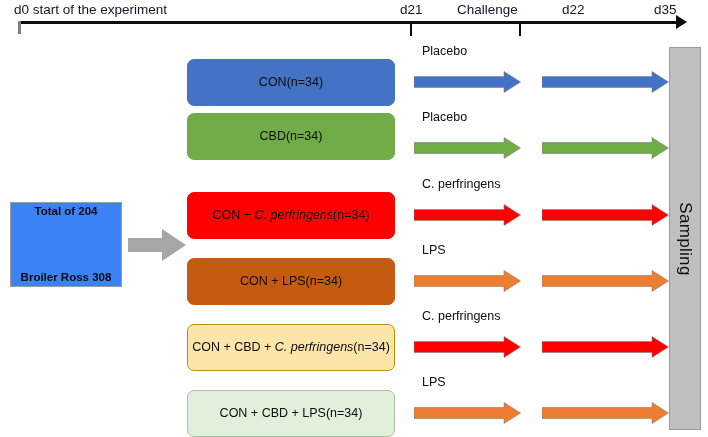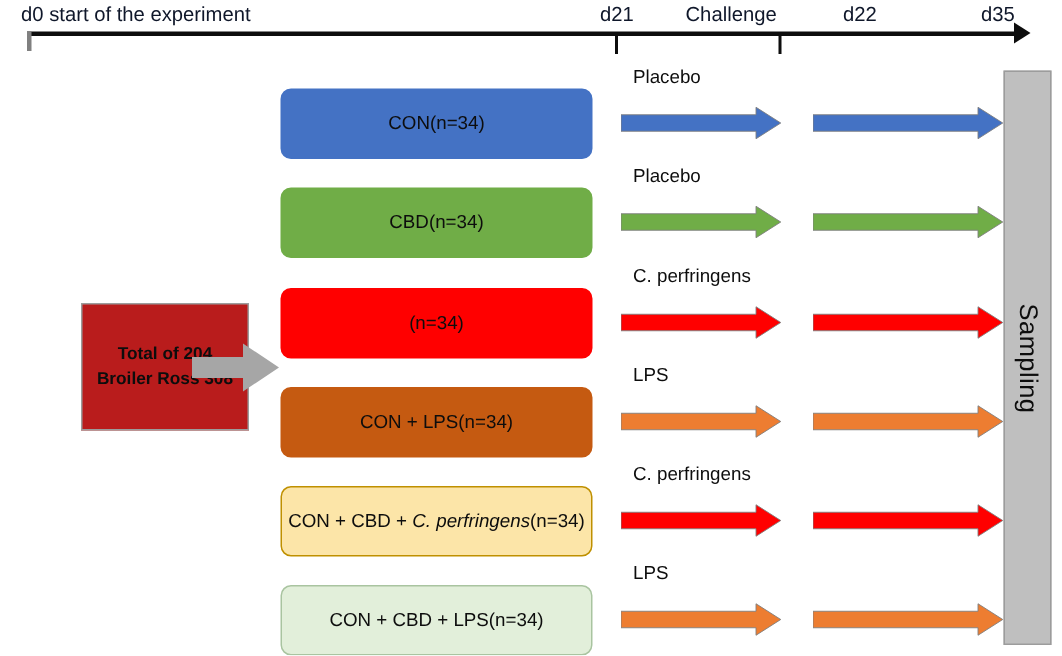--- a/index.html
+++ b/index.html
@@ -51,33 +51,32 @@
   #tick-d21   { left: 410px; top: 24px; height: 12px; }
   #tick-d22   { left: 519px; top: 24px; height: 12px; }
 
   
   #source-box {
     position: absolute;
     left: 10px;
     top: 202px;
     width: 112px;
     height: 85px;
-    background: #b91c1c;
+    background: #3b82f6;
     border: 1px solid #9c9c9c;
     display: flex;
     flex-direction: column;
     align-items: center;
-    justify-content: center;
+    justify-content: space-between;
     font-size: 11.5px;
     font-weight: bold;
     color: #0d0d0d;
     line-height: 1.45;
     text-align: center;
     box-sizing: border-box;
-    margin-left: 44px;
   }
 
   
   #source-arrow {
     position: absolute;
     left: 128px;
     top: 228px;
     width: 58px;
     height: 34px;
   }
@@ -168,32 +167,33 @@
         <div><span>CON</span></div>
         <div class="gb-line2">(n=34)</div>
       </div>
       <div class="arrow-label" style="left: 422px; top: 45px;">Placebo</div>
       <div class="arrow-wrap" style="left: 414px; top: 71px;"><svg width="107" height="22" viewBox="0 0 107 22">
           <polygon points="0,5.5 90,5.5 90,0.5 106.5,11 90,21.5 90,16.5 0,16.5" fill="#4472C4" stroke="#7f7f7f" stroke-width="0.6"></polygon>
         </svg></div>
       <div class="arrow-wrap" style="left: 542px; top: 71px;"><svg width="127" height="22" viewBox="0 0 127 22">
           <polygon points="0,5.5 110,5.5 110,0.5 126.5,11 110,21.5 110,16.5 0,16.5" fill="#4472C4" stroke="#7f7f7f" stroke-width="0.6"></polygon>
         </svg></div>
-      <div class="group-box" style="top: 125px; background: rgb(112, 173, 71); border: 1px solid rgb(112, 173, 71);">
+      <div class="group-box" style="top: 113px; background: rgb(112, 173, 71); border: 1px solid rgb(112, 173, 71);">
         <div><span>CBD</span></div>
         <div class="gb-line2">(n=34)</div>
       </div>
       <div class="arrow-label" style="left: 422px; top: 111px;">Placebo</div>
       <div class="arrow-wrap" style="left: 414px; top: 137px;"><svg width="107" height="22" viewBox="0 0 107 22">
           <polygon points="0,5.5 90,5.5 90,0.5 106.5,11 90,21.5 90,16.5 0,16.5" fill="#70AD47" stroke="#7f7f7f" stroke-width="0.6"></polygon>
         </svg></div>
       <div class="arrow-wrap" style="left: 542px; top: 137px;"><svg width="127" height="22" viewBox="0 0 127 22">
           <polygon points="0,5.5 110,5.5 110,0.5 126.5,11 110,21.5 110,16.5 0,16.5" fill="#70AD47" stroke="#7f7f7f" stroke-width="0.6"></polygon>
         </svg></div>
       <div class="group-box" style="top: 192px; background: rgb(255, 0, 0); border: 1px solid rgb(255, 0, 0);">
+        <div><span>CON + </span><span class="italic">C. perfringens</span></div>
         <div class="gb-line2">(n=34)</div>
       </div>
       <div class="arrow-label" style="left: 422px; top: 178px;">C. perfringens</div>
       <div class="arrow-wrap" style="left: 414px; top: 204px;"><svg width="107" height="22" viewBox="0 0 107 22">
           <polygon points="0,5.5 90,5.5 90,0.5 106.5,11 90,21.5 90,16.5 0,16.5" fill="#FF0000" stroke="#7f7f7f" stroke-width="0.6"></polygon>
         </svg></div>
       <div class="arrow-wrap" style="left: 542px; top: 204px;"><svg width="127" height="22" viewBox="0 0 127 22">
           <polygon points="0,5.5 110,5.5 110,0.5 126.5,11 110,21.5 110,16.5 0,16.5" fill="#FF0000" stroke="#7f7f7f" stroke-width="0.6"></polygon>
         </svg></div>
       <div class="group-box" style="top: 258px; background: rgb(197, 90, 17); border: 1px solid rgb(197, 90, 17);">

